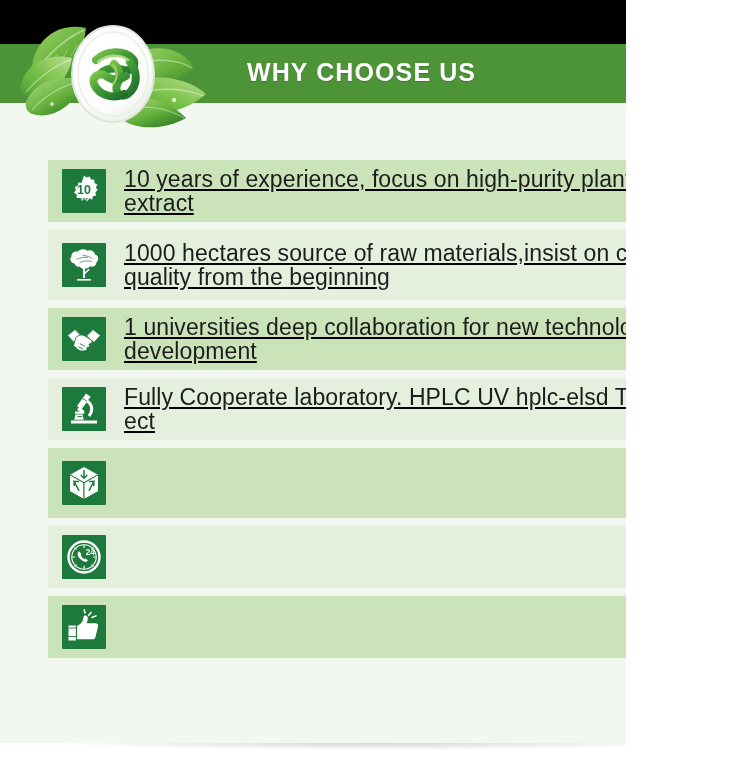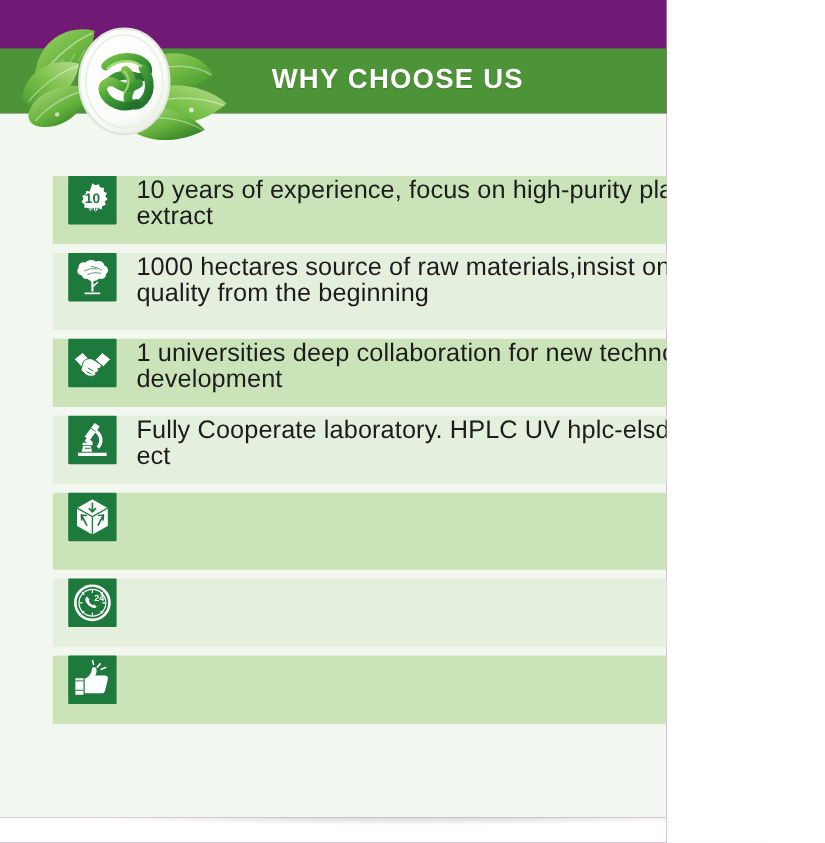--- a/index.html
+++ b/index.html
@@ -11,22 +11,23 @@
     height: 766px;
     background: #ffffff;
     font-family: "Liberation Sans", "DejaVu Sans", sans-serif;
     overflow: hidden;
   }
 
   .page {
     position: relative;
     width: 606px;
     height: 766px;
-    background: #701a75;
+    background: #000000;
     overflow: hidden;
+    padding-left: 20px;
   }
 
   
   .body-bg {
     position: absolute;
     left: 0;
     top: 103px;
     width: 750px;
     height: 640px;
     background: #f2f7f0;
@@ -83,24 +84,26 @@
   
   .feature-list {
     position: absolute;
     left: 48px;
     top: 160px;
     width: 656px;
   }
   .feature-row {
     position: relative;
     display: flex;
+    align-items: center;
     box-sizing: border-box;
     margin-bottom: 8px;
     padding: 0 12px 0 14px;
     min-height: 62px;
+    text-decoration: underline;
   }
   .feature-row.tone-a { background: #cbe3b9; }
   .feature-row.tone-b { background: #e4efdd; }
   .feature-row.tall   { min-height: 70px; }
 
   .feature-icon {
     flex: 0 0 auto;
     width: 44px;
     height: 44px;
     background: #1e7a3c;

